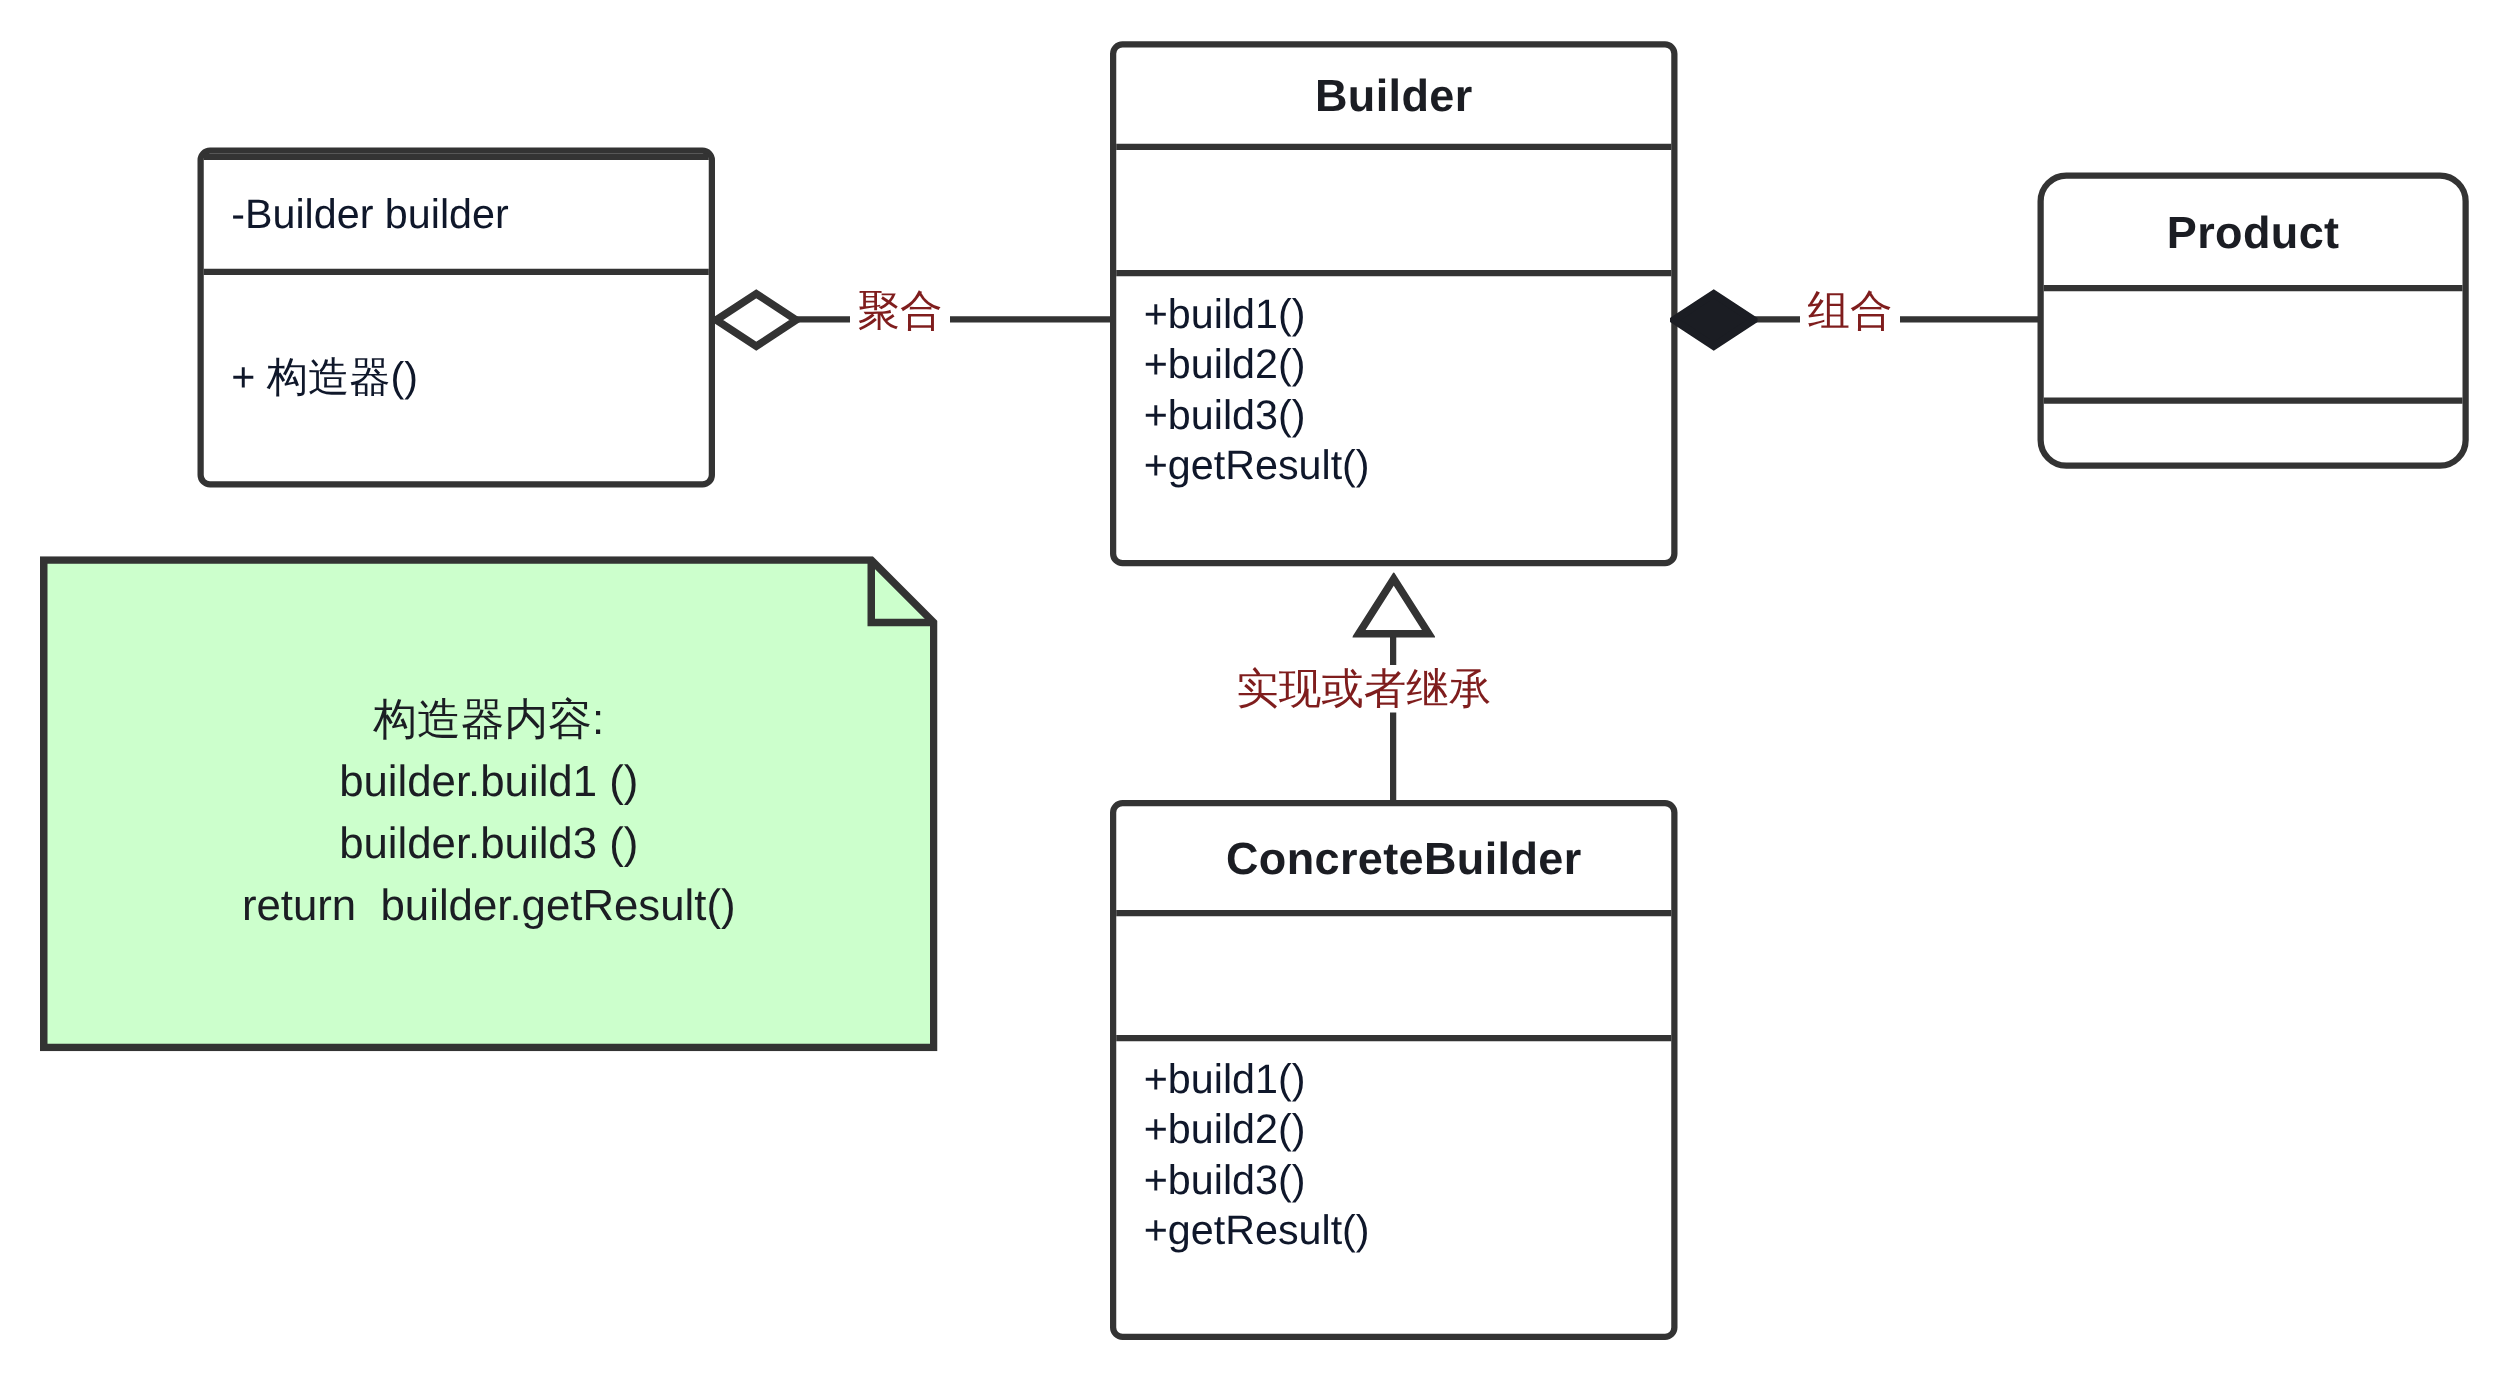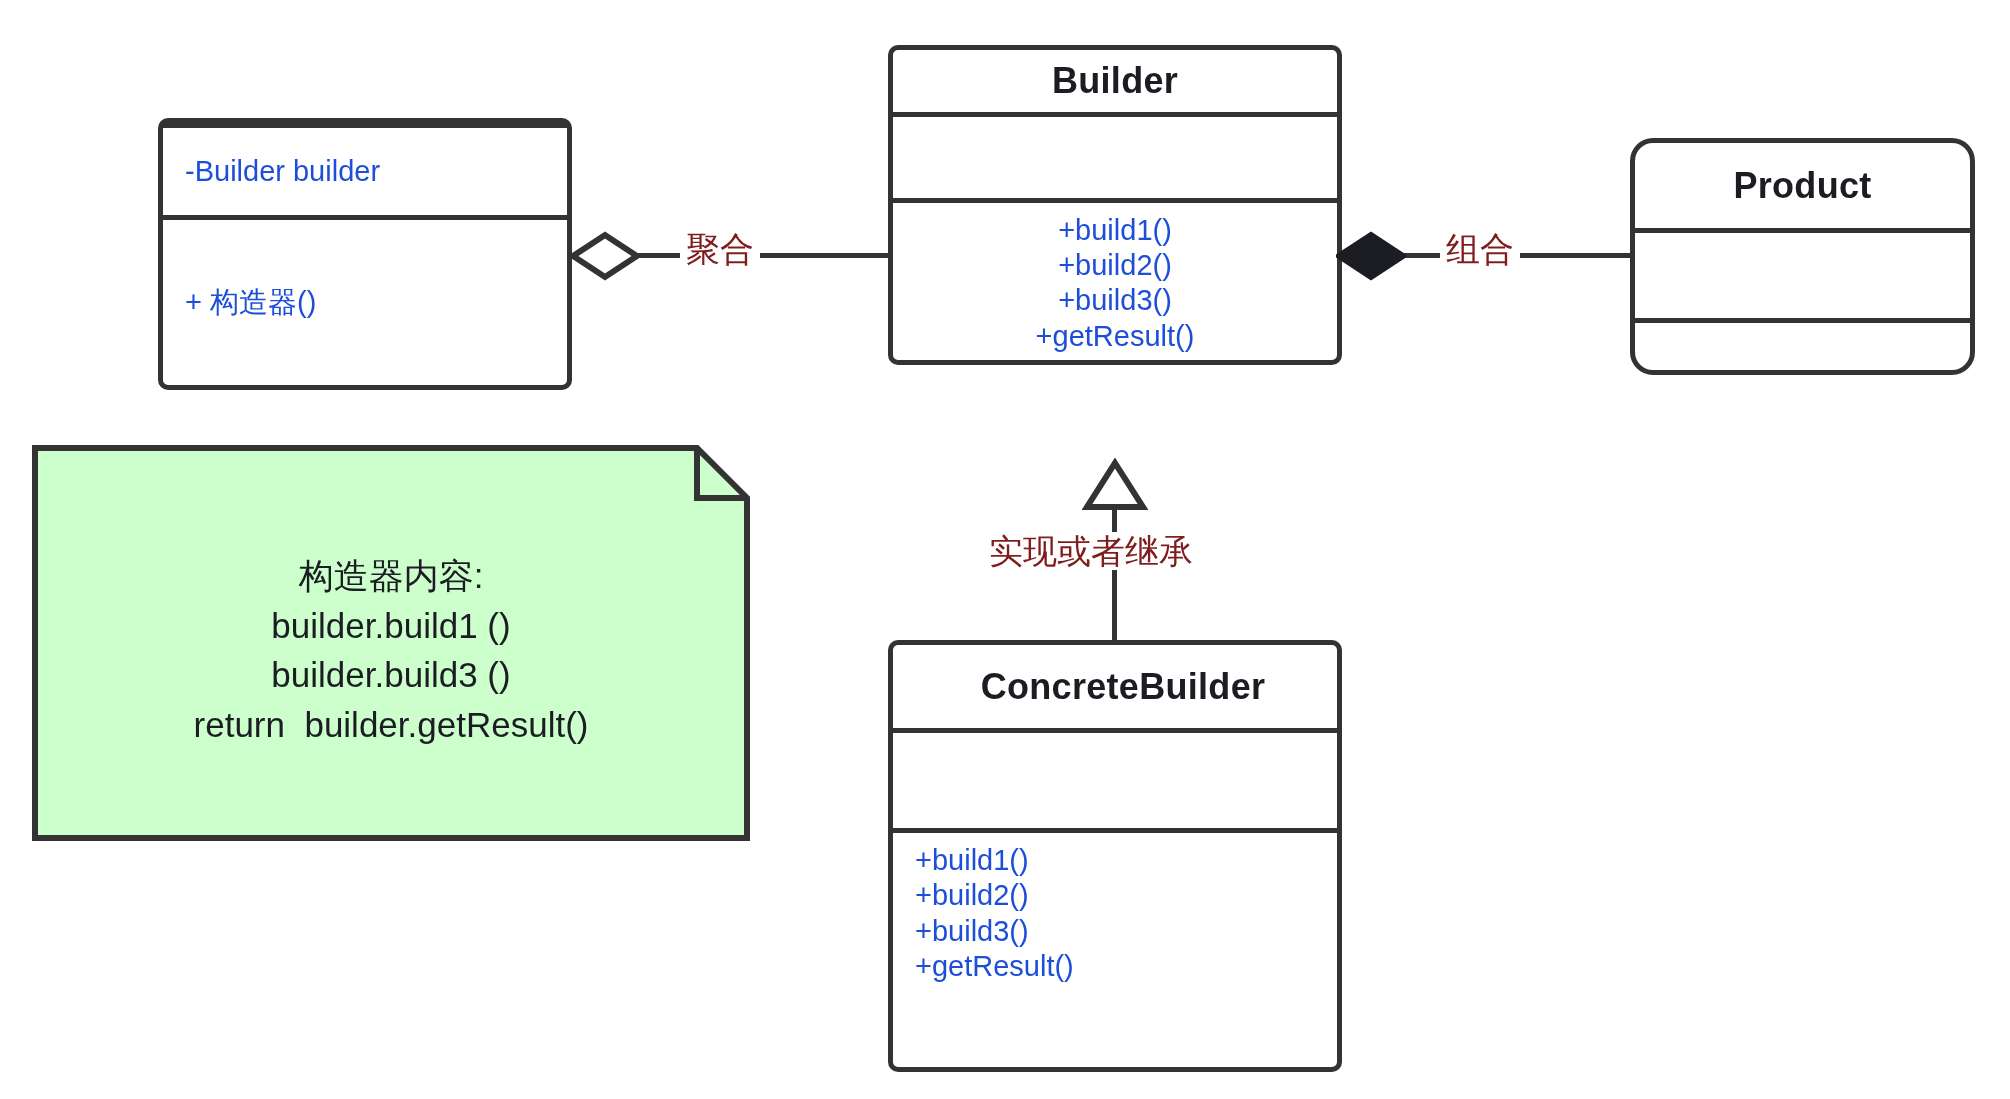--- a/index.html
+++ b/index.html
@@ -44,23 +44,23 @@
     flex: none;
   }
   .uml-compartment {
     box-sizing: border-box;
     padding: 6px 22px;
     display: flex;
     flex-direction: column;
     justify-content: flex-start;
   }
   .uml-member {
-    font-size: 29px;
+    font-size: 33px;
     line-height: 1.22;
-    color: #1d4ed8;
+    color: #0f172a;
     white-space: pre;
   }
   .uml-compartment.center-v {
     justify-content: center;
   }
   
   .edge-line {
     position: absolute;
     background: #333333;
     z-index: 1;
@@ -143,21 +143,21 @@
     <div class="uml-divider"></div>
     <div class="uml-compartment center-v" style="height:87px;">
       <div class="uml-member">-Builder builder</div>
     </div>
     <div class="uml-divider"></div>
     <div class="uml-compartment center-v" style="flex:1;">
       <div class="uml-member">+ 构造器()</div>
     </div>
   </div>
 
-  <div class="uml-class" style="left:888px; top:45px; width:454px; height:320px;text-align:center;">
+  <div class="uml-class" style="left:888px; top:33px; width:454px; height:420px;">
     <div class="uml-title" style="height:77px;">Builder</div>
     <div class="uml-divider"></div>
     <div class="uml-compartment" style="height:96px;"></div>
     <div class="uml-divider"></div>
     <div class="uml-compartment" style="flex:1; padding-top:10px;">
       <div class="uml-member">+build1()</div>
       <div class="uml-member">+build2()</div>
       <div class="uml-member">+build3()</div>
       <div class="uml-member">+getResult()</div>
     </div>

